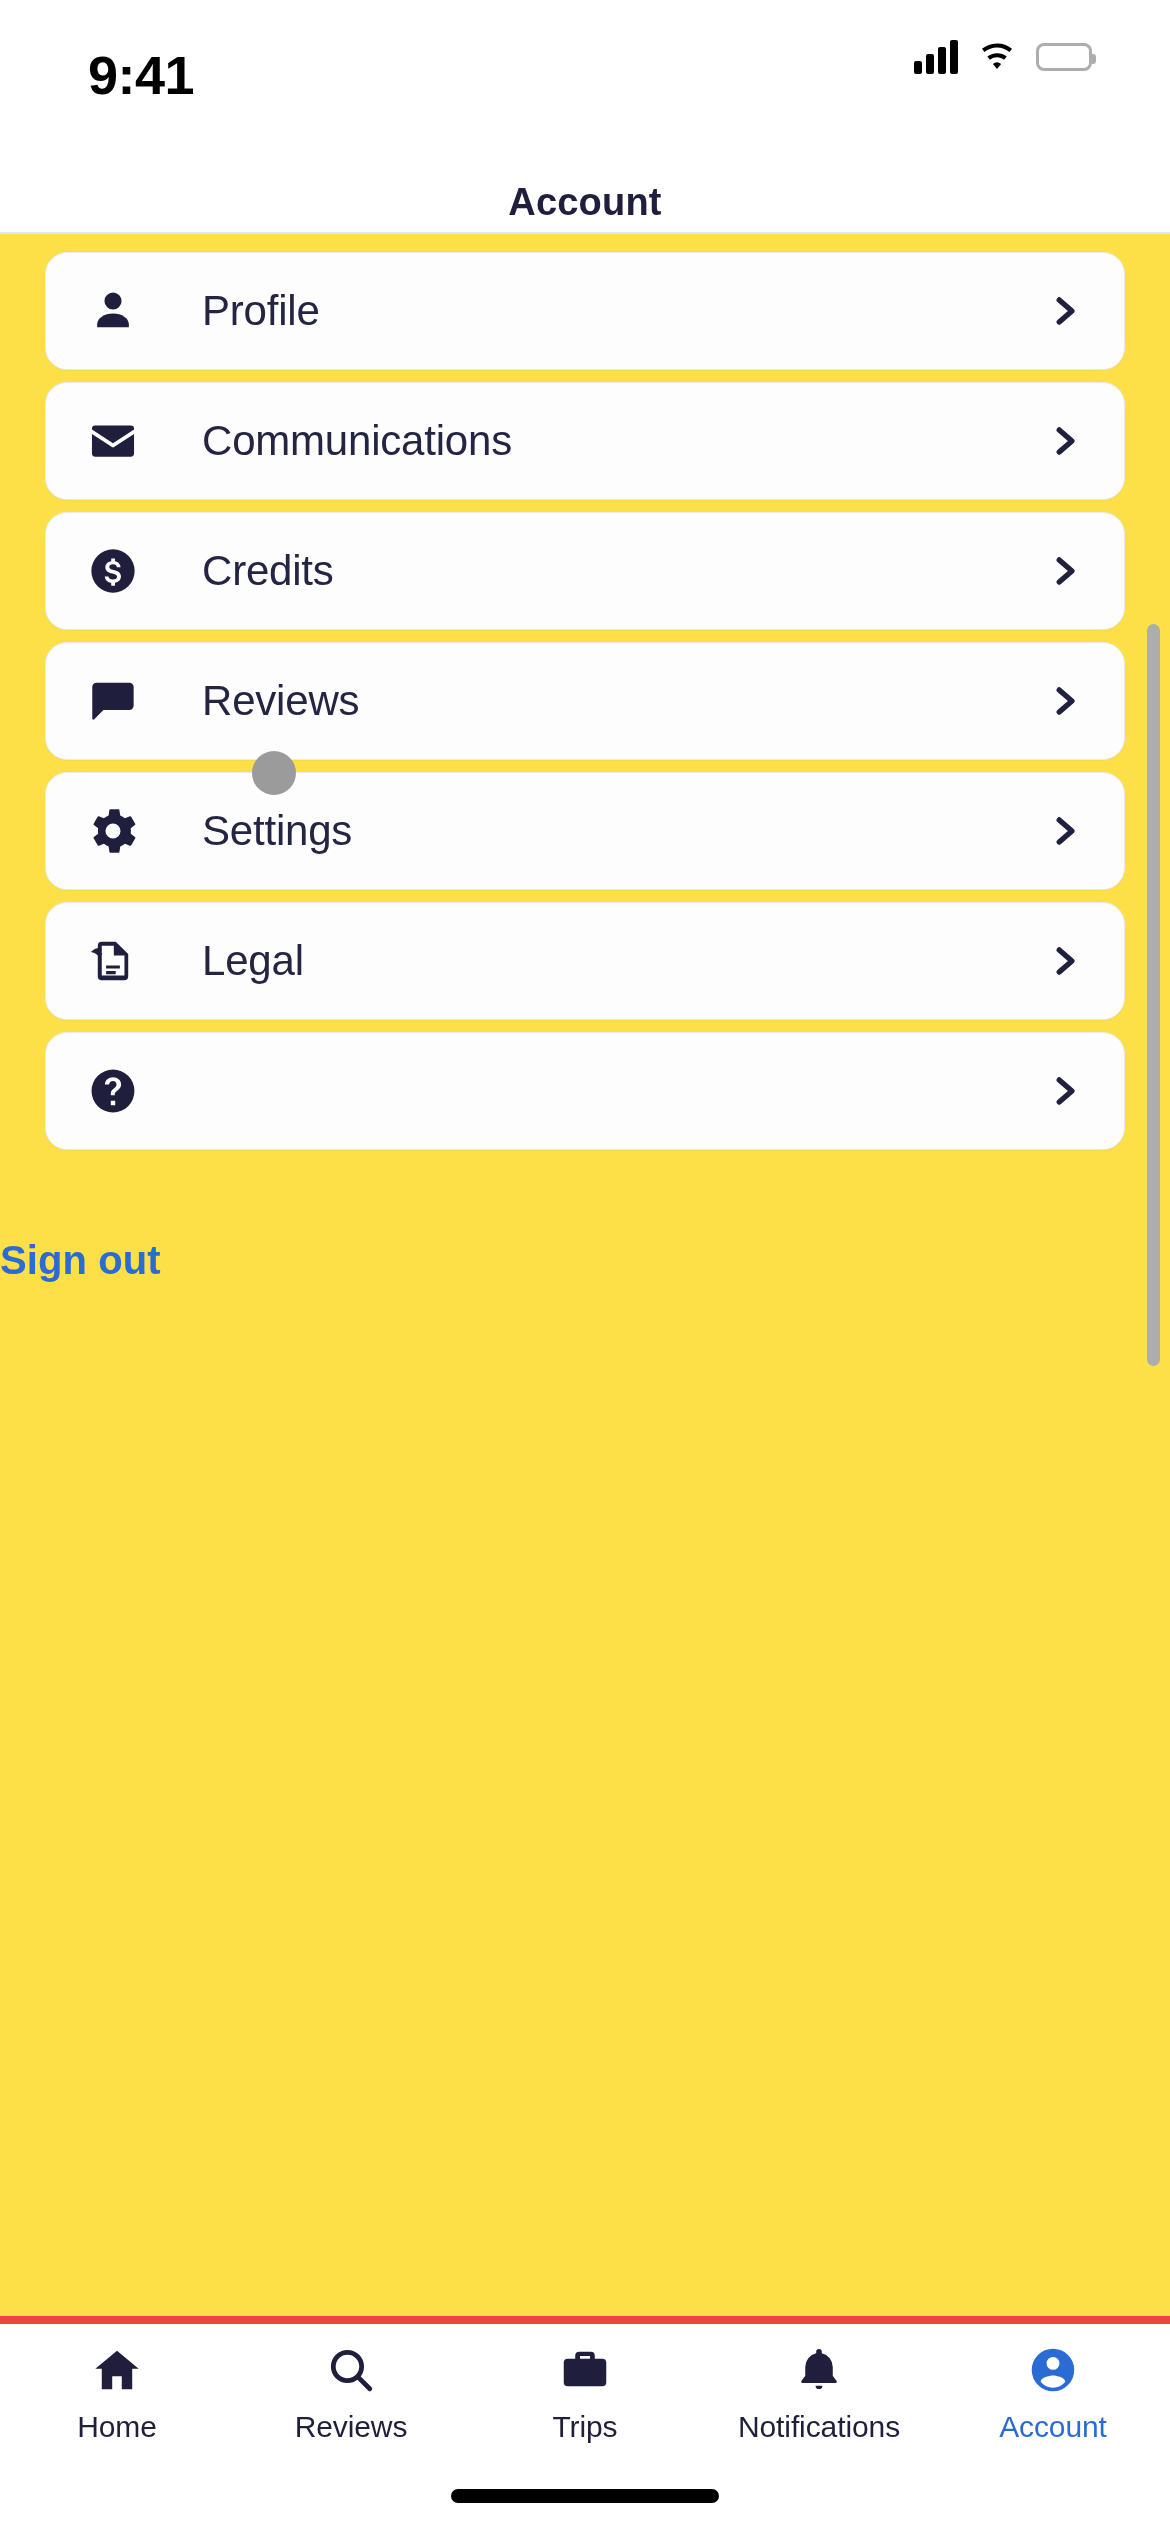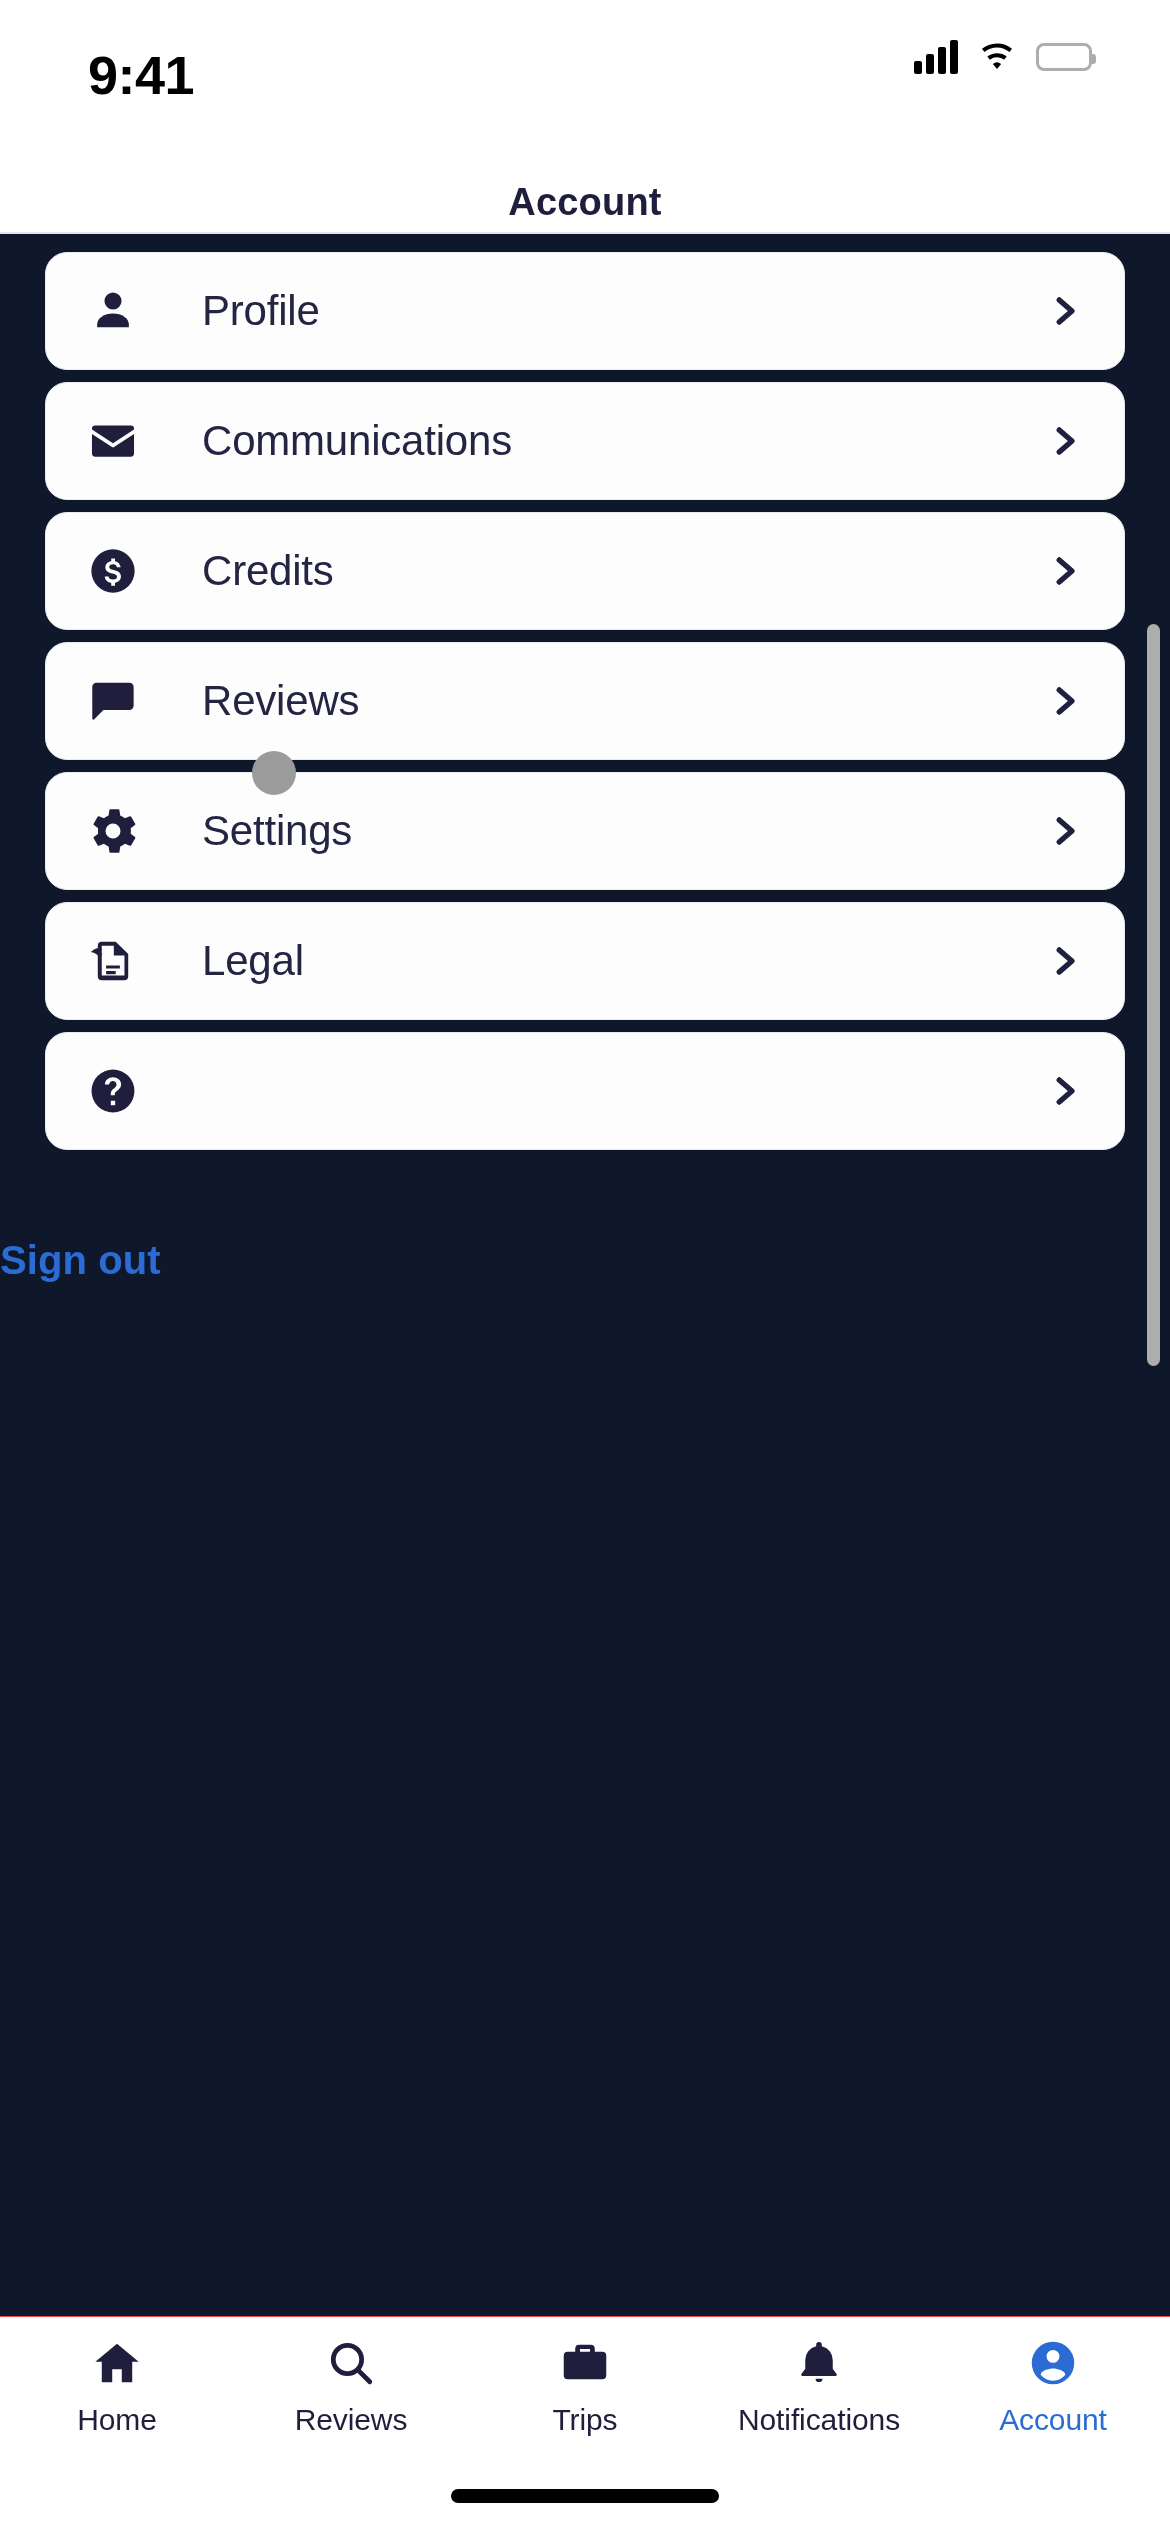--- a/index.html
+++ b/index.html
@@ -91,21 +91,21 @@
     font-size: 38px;
     font-weight: 700;
     color: #1f1f3d;
     letter-spacing: 0.2px;
   }
 
   
   .content {
     position: relative;
     flex: 1 1 auto;
-    background: #0f172a;
+    background: #fde047;
     overflow: hidden;
     padding-top: 18px;
   }
 
   .card-list {
     display: flex;
     flex-direction: column;
     gap: 12px;
     padding: 0 45px;
   }
@@ -198,21 +198,21 @@
     height: 742px;
     background: #adadad;
     border-radius: 8px;
   }
 
   
   .tab-bar {
     flex: 0 0 144px;
     height: 144px;
     background: #ffffff;
-    border-top: 1px solid #ef4444;
+    border-top: 8px solid #ef4444;
     display: flex;
     align-items: flex-start;
     padding-top: 20px;
   }
   .tab-item {
     flex: 1 1 0;
     display: flex;
     flex-direction: column;
     align-items: center;
     gap: 14px;

